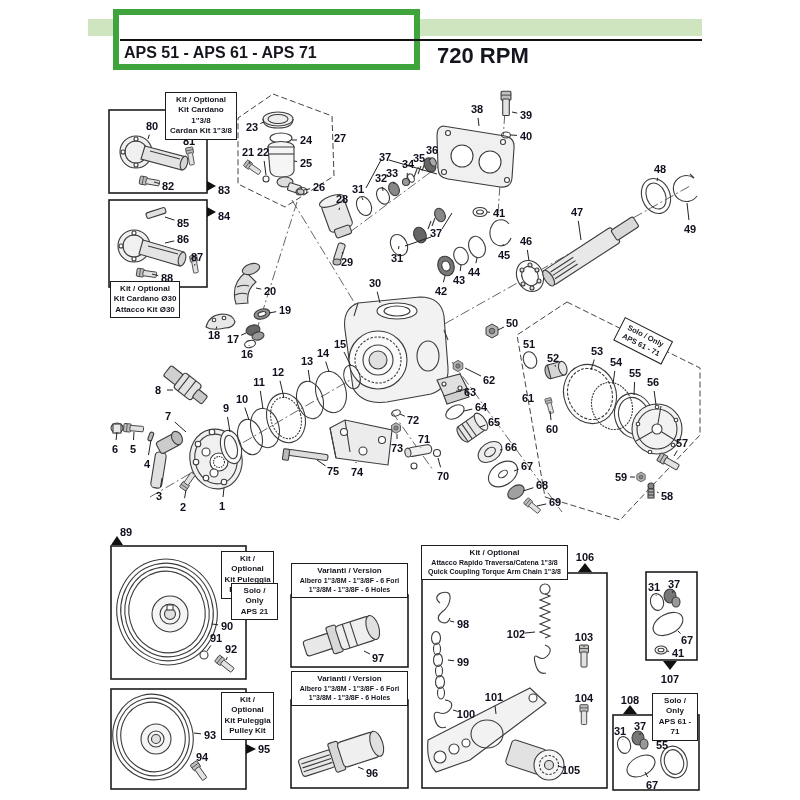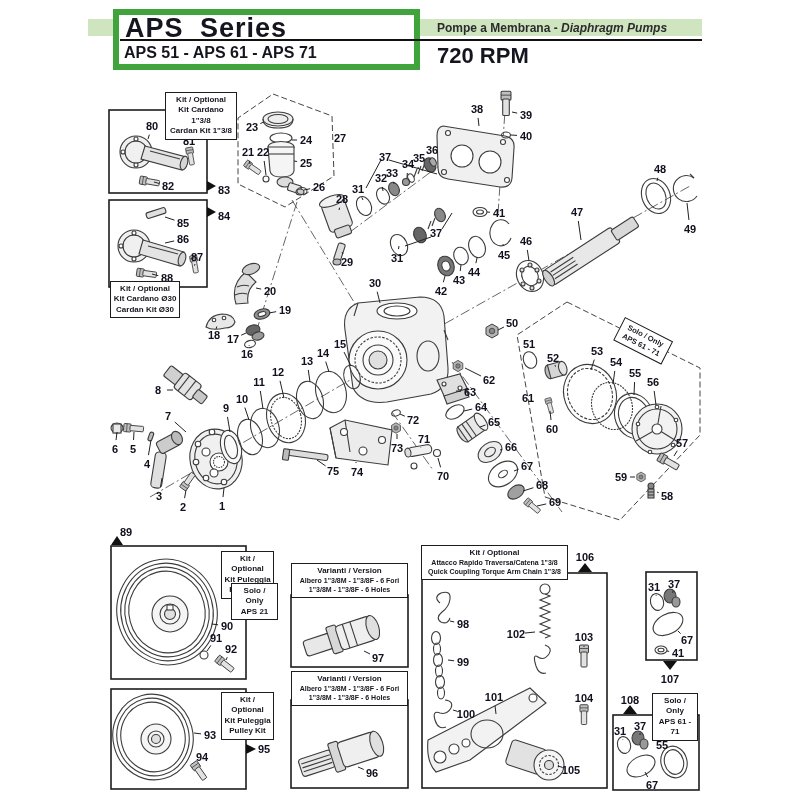--- a/index.html
+++ b/index.html
@@ -797,34 +797,32 @@
         <text x="640" y="730" text-anchor="middle" class="pn">37</text>
         <text x="685" y="735" text-anchor="middle" class="pn">41</text>
         <text x="662" y="749" text-anchor="middle" class="pn">55</text>
         <text x="652" y="789" text-anchor="middle" class="pn">67</text>
       </g>
 </svg>
 
 <div class="band" style="left: 88px; top: 19px; width: 614px; background: rgb(207, 229, 192);"></div>
 <div class="hline" style="left:120px;top:39px;width:582px;"></div>
 <div class="titlebox" style="border-color: rgb(62, 164, 59);"></div>
-<div class="title">APS Series</div>
 <div class="models">APS 51 - APS 61 - APS 71</div>
-<div class="subtitle"><span>Pompe a Membrana - </span><span class="it">Diaphragm Pumps</span></div>
 <div class="rpm">720 RPM</div>
 
 <div class="lbox" style="left:165px;top:92px;width:72px;">
   <div>Kit / Optional</div>
   <div>Kit Cardano 1"3/8</div>
   <div>Cardan Kit 1"3/8</div>
 </div>
 <div class="lbox" style="left:110px;top:281px;width:70px;">
   <div>Kit / Optional</div>
   <div>Kit Cardano Ø30</div>
-  <div>Cardan Kit Ø30</div>
+  <div>Attacco Kit Ø30</div>
 </div>
 <div class="lbox" style="left:221px;top:551px;width:53px;">
   <div>Kit / Optional</div>
   <div>Kit Puleggia</div>
   <div>Pulley Kit</div>
 </div>
 <div class="lbox" style="left:231px;top:583px;width:47px;">
   <div>Solo / Only</div>
   <div>APS 21</div>
 </div>

